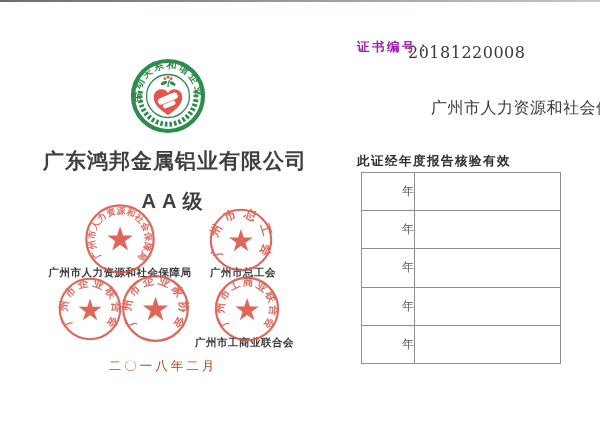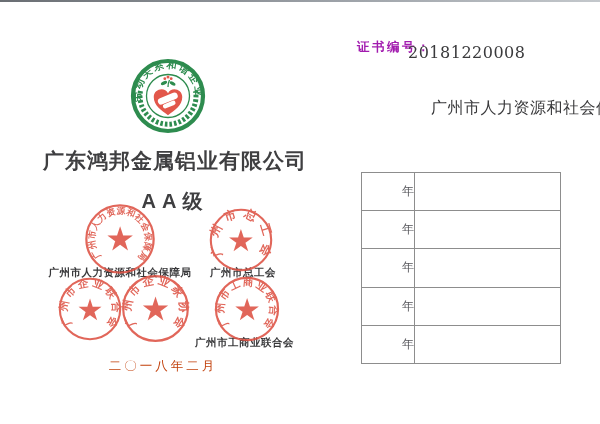--- a/index.html
+++ b/index.html
@@ -153,20 +153,21 @@
 
 </div>
 
 <div class="abs" style="left:320px;top:0;width:280px;height:424px;">
 
   <div class="abs field-label" style="left:37px;top:39px;">证书编号：</div>
   <div class="abs field-value" style="left:88px;top:43px;">20181220008</div>
 
   <div class="abs field-value" style="left:111px;top:98px;">广州市人力资源和社会保障局</div>
 
+  <div class="abs verify-heading" style="left:37px;top:153px;">此证经年度报告核验有效</div>
 
   <table class="verify-table abs" style="left:41px;top:172px;">
     <tbody>
       <tr>
         <td class="year-cell">年</td>
         <td class="note-cell"></td>
       </tr>
       <tr>
         <td class="year-cell">年</td>
         <td class="note-cell"></td>

